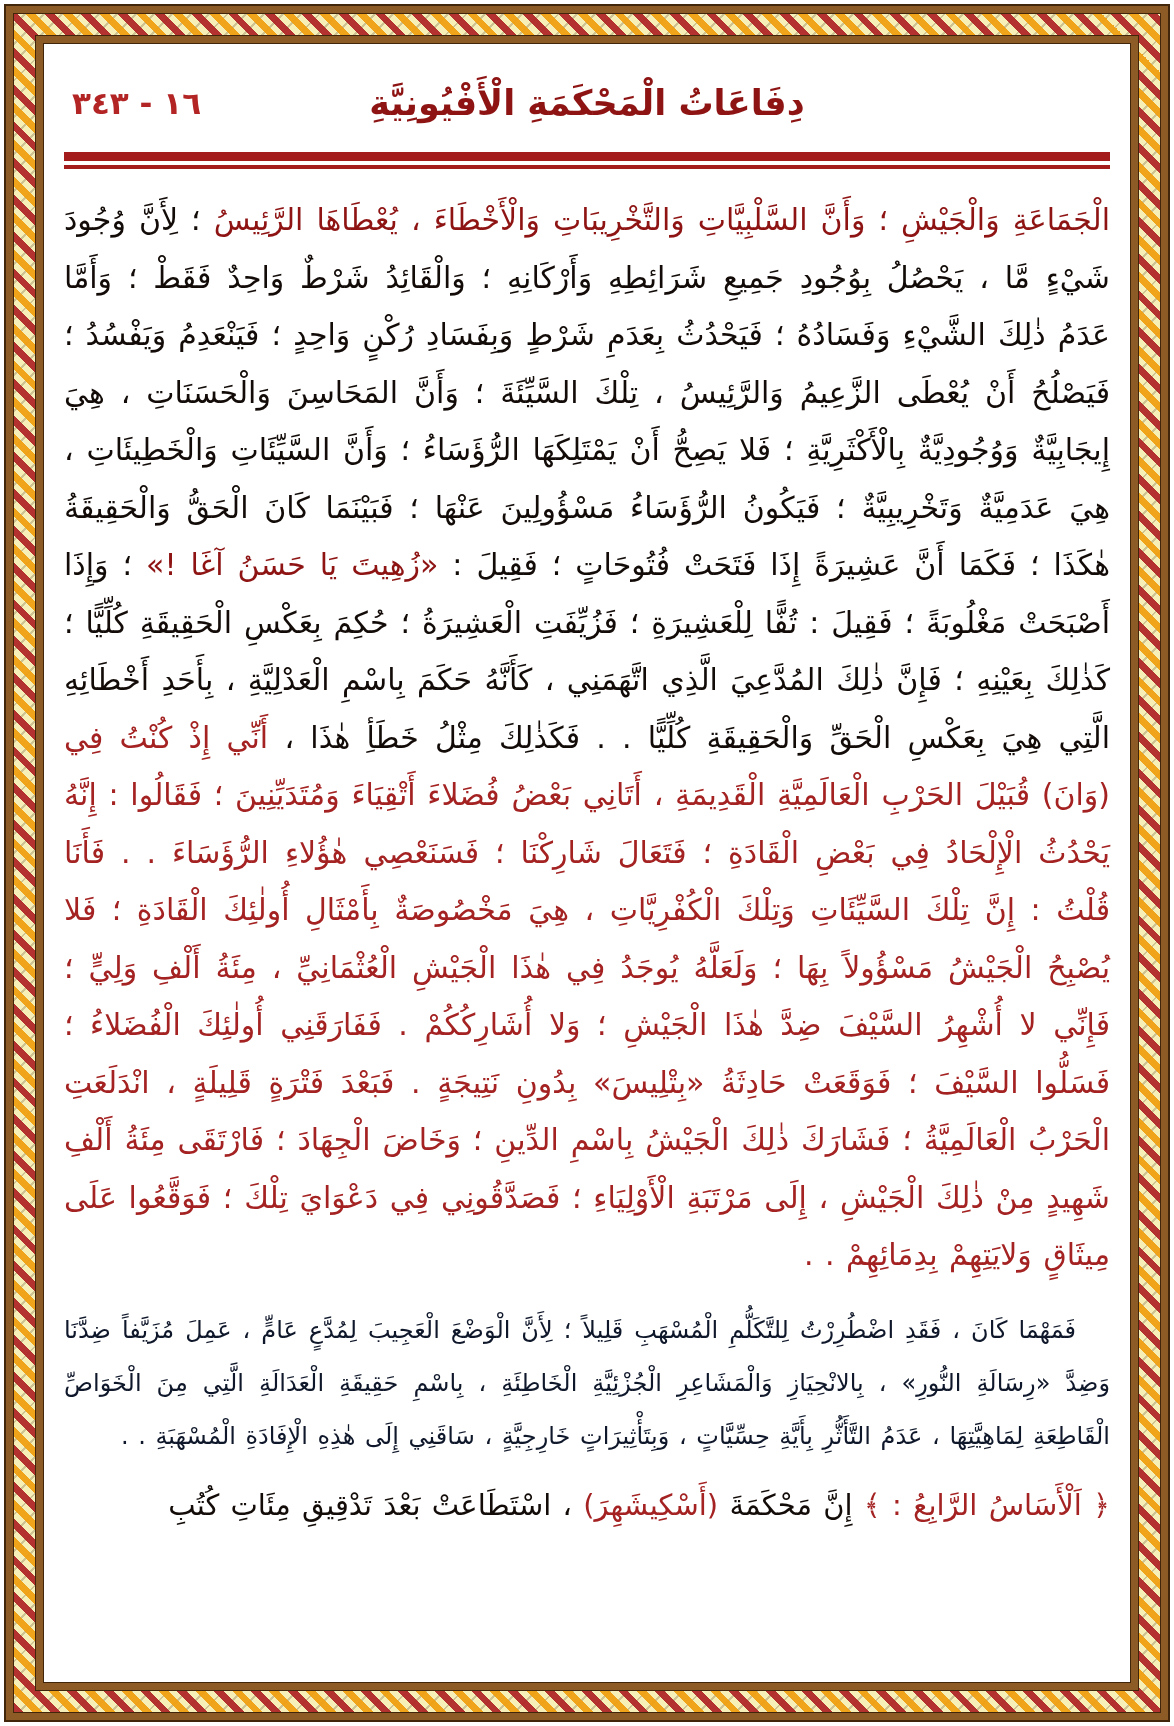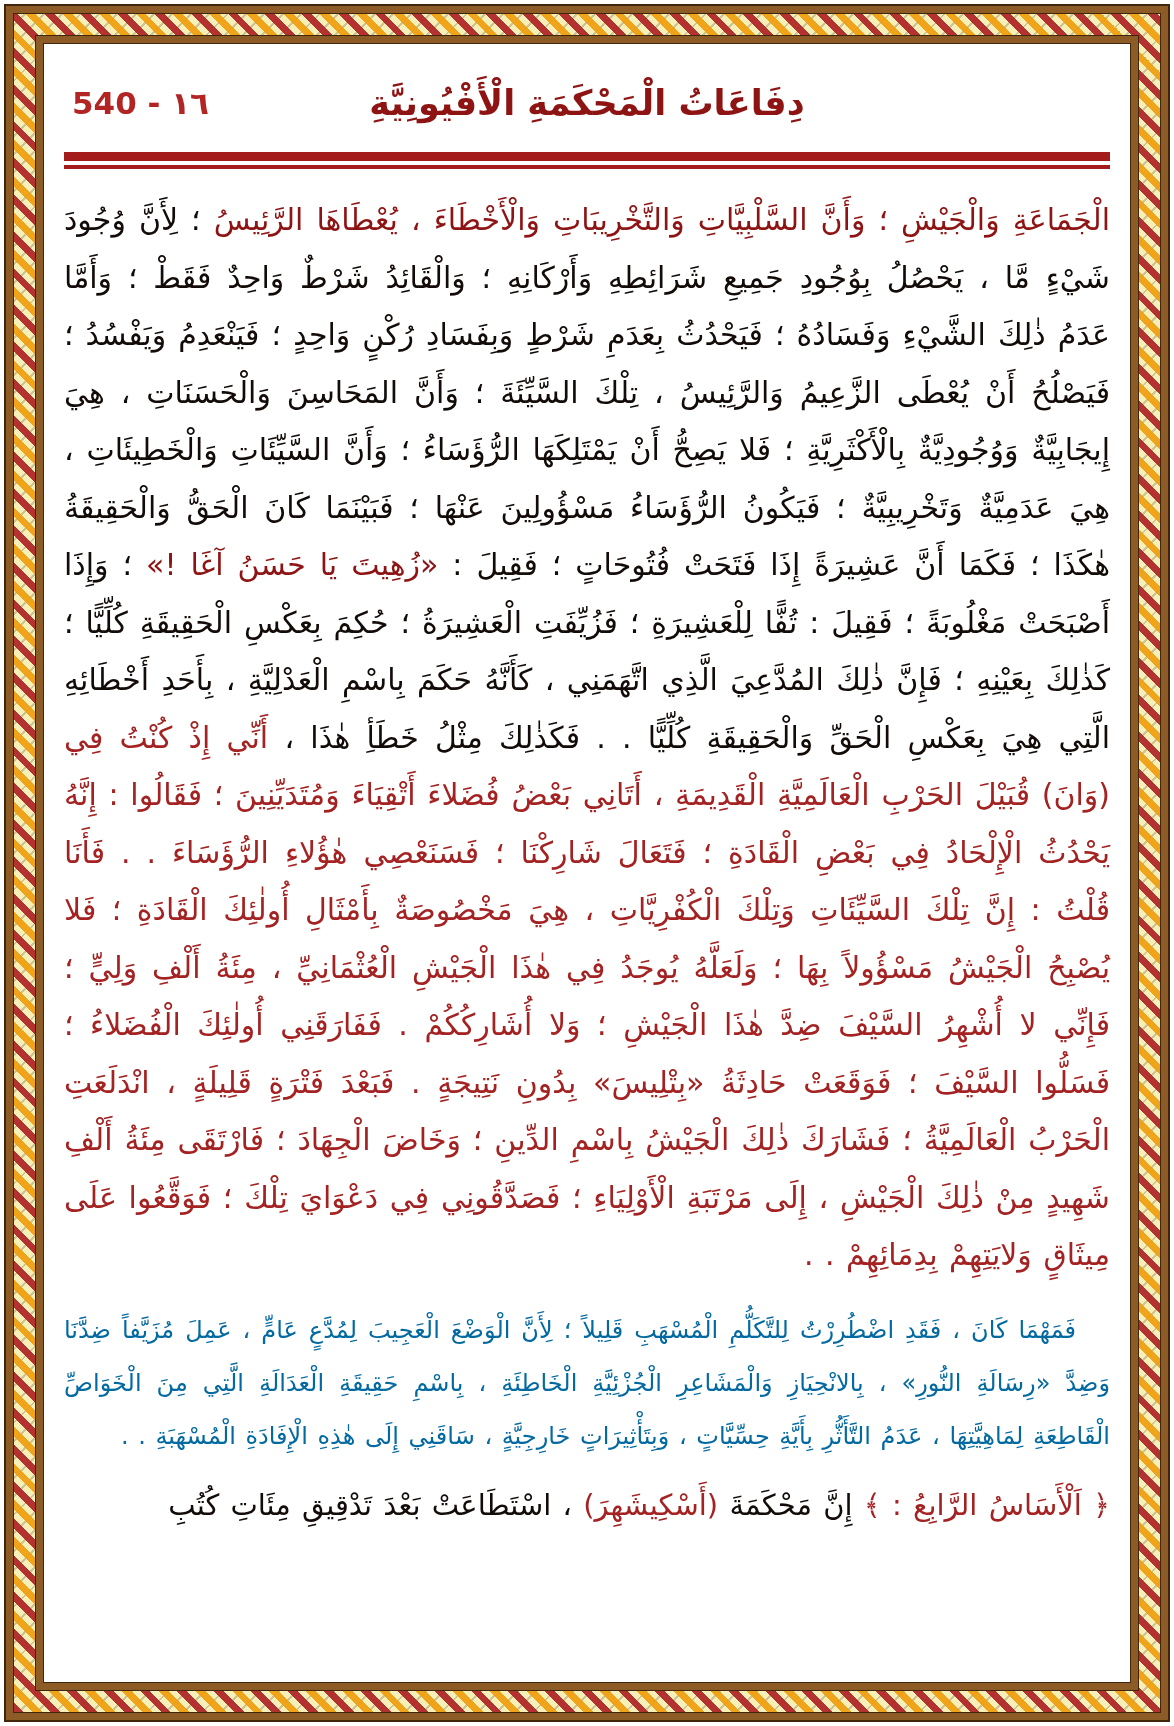--- a/index.html
+++ b/index.html
@@ -78,21 +78,21 @@
   .para1{
     margin-top:22px;
     font-size:30px;
     line-height:57.5px;
     color:#120b08;
   }
   .para2{
     margin-top:20px;
     font-size:24px;
     line-height:53px;
-    color:#0369a1;
+    color:#0f172a;
     text-indent:34px;
   }
   .para3{
     margin-top:14px;
     font-size:29px;
     line-height:57px;
     color:#120b08;
   }
   .seg-black{color:#120b08;}
   .seg-maroon{color:#8e1414;}
@@ -103,21 +103,21 @@
 <body>
 
 <div class="page">
 
   <div class="frame-b1">
     <div class="frame-b2">
       <div class="frame-b3">
         <div class="content">
 
           <div class="header">
-            <div class="page-number">١٦ - 540</div>
+            <div class="page-number">١٦ - ٣٤٣</div>
             <div class="page-title">دِفَاعَاتُ الْمَحْكَمَةِ الْأَفْيُونِيَّةِ</div>
           </div>
 
           <div class="divider"></div>
 
           <div class="para para1"><span class="seg-maroon">الْجَمَاعَةِ وَالْجَيْشِ ؛ وَأَنَّ السَّلْبِيَّاتِ وَالتَّخْرِيبَاتِ وَالْأَخْطَاءَ ، يُعْطَاهَا الرَّئِيسُ</span><span class="seg-black"> ؛ لِأَنَّ وُجُودَ شَيْءٍ مَّا ، يَحْصُلُ بِوُجُودِ جَمِيعِ شَرَائِطِهِ وَأَرْكَانِهِ ؛ وَالْقَائِدُ شَرْطٌ وَاحِدٌ فَقَطْ ؛ وَأَمَّا عَدَمُ ذٰلِكَ الشَّيْءِ وَفَسَادُهُ ؛ فَيَحْدُثُ بِعَدَمِ شَرْطٍ وَبِفَسَادِ رُكْنٍ وَاحِدٍ ؛ فَيَنْعَدِمُ وَيَفْسُدُ ؛ فَيَصْلُحُ أَنْ يُعْطَى الزَّعِيمُ وَالرَّئِيسُ ، تِلْكَ السَّيِّئَةَ ؛ وَأَنَّ المَحَاسِنَ وَالْحَسَنَاتِ ، هِيَ إِيجَابِيَّةٌ وَوُجُودِيَّةٌ بِالْأَكْثَرِيَّةِ ؛ فَلا يَصِحُّ أَنْ يَمْتَلِكَهَا الرُّؤَسَاءُ ؛ وَأَنَّ السَّيِّئَاتِ وَالْخَطِيئَاتِ ، هِيَ عَدَمِيَّةٌ وَتَخْرِيبِيَّةٌ ؛ فَيَكُونُ الرُّؤَسَاءُ مَسْؤُولِينَ عَنْهَا ؛ فَبَيْنَمَا كَانَ الْحَقُّ وَالْحَقِيقَةُ هٰكَذَا ؛ فَكَمَا أَنَّ عَشِيرَةً إِذَا فَتَحَتْ فُتُوحَاتٍ ؛ فَقِيلَ : </span><span class="seg-maroon">«زُهِيتَ يَا حَسَنُ آغَا !»</span><span class="seg-black"> ؛ وَإِذَا أَصْبَحَتْ مَغْلُوبَةً ؛ فَقِيلَ : تُفًّا لِلْعَشِيرَةِ ؛ فَزُيِّفَتِ الْعَشِيرَةُ ؛ حُكِمَ بِعَكْسِ الْحَقِيقَةِ كُلِّيًّا ؛ كَذٰلِكَ بِعَيْنِهِ ؛ فَإِنَّ ذٰلِكَ المُدَّعِيَ الَّذِي اتَّهَمَنِي ، كَأَنَّهُ حَكَمَ بِاسْمِ الْعَدْلِيَّةِ ، بِأَحَدِ أَخْطَائِهِ الَّتِي هِيَ بِعَكْسِ الْحَقِّ وَالْحَقِيقَةِ كُلِّيًّا . . فَكَذٰلِكَ مِثْلُ خَطَأِ هٰذَا ، </span><span class="seg-red">أَنِّي إِذْ كُنْتُ فِي (وَانَ) قُبَيْلَ الحَرْبِ الْعَالَمِيَّةِ الْقَدِيمَةِ ، أَتَانِي بَعْضُ فُضَلاءَ أَتْقِيَاءَ وَمُتَدَيِّنِينَ ؛ فَقَالُوا : إِنَّهُ يَحْدُثُ الْإِلْحَادُ فِي بَعْضِ الْقَادَةِ ؛ فَتَعَالَ شَارِكْنَا ؛ فَسَنَعْصِي هٰؤُلاءِ الرُّؤَسَاءَ . . فَأَنَا قُلْتُ : إِنَّ تِلْكَ السَّيِّئَاتِ وَتِلْكَ الْكُفْرِيَّاتِ ، هِيَ مَخْصُوصَةٌ بِأَمْثَالِ أُولٰئِكَ الْقَادَةِ ؛ فَلا يُصْبِحُ الْجَيْشُ مَسْؤُولاً بِهَا ؛ وَلَعَلَّهُ يُوجَدُ فِي هٰذَا الْجَيْشِ الْعُثْمَانِيِّ ، مِئَةُ أَلْفِ وَلِيٍّ ؛ فَإِنِّي لا أُشْهِرُ السَّيْفَ ضِدَّ هٰذَا الْجَيْشِ ؛ وَلا أُشَارِكُكُمْ . فَفَارَقَنِي أُولٰئِكَ الْفُضَلاءُ ؛ فَسَلُّوا السَّيْفَ ؛ فَوَقَعَتْ حَادِثَةُ «بِتْلِيسَ» بِدُونِ نَتِيجَةٍ . فَبَعْدَ فَتْرَةٍ قَلِيلَةٍ ، انْدَلَعَتِ الْحَرْبُ الْعَالَمِيَّةُ ؛ فَشَارَكَ ذٰلِكَ الْجَيْشُ بِاسْمِ الدِّينِ ؛ وَخَاضَ الْجِهَادَ ؛ فَارْتَقَى مِئَةُ أَلْفِ شَهِيدٍ مِنْ ذٰلِكَ الْجَيْشِ ، إِلَى مَرْتَبَةِ الْأَوْلِيَاءِ ؛ فَصَدَّقُونِي فِي دَعْوَايَ تِلْكَ ؛ فَوَقَّعُوا عَلَى مِيثَاقٍ وَلايَتِهِمْ بِدِمَائِهِمْ . .</span></div>
 
           <div class="para para2">فَمَهْمَا كَانَ ، فَقَدِ اضْطُرِرْتُ لِلتَّكَلُّمِ الْمُسْهَبِ قَلِيلاً ؛ لِأَنَّ الْوَضْعَ الْعَجِيبَ لِمُدَّعٍ عَامٍّ ، عَمِلَ مُزَيَّفاً ضِدَّنَا وَضِدَّ «رِسَالَةِ النُّورِ» ، بِالانْحِيَازِ وَالْمَشَاعِرِ الْجُزْئِيَّةِ الْخَاطِئَةِ ، بِاسْمِ حَقِيقَةِ الْعَدَالَةِ الَّتِي مِنَ الْخَوَاصِّ الْقَاطِعَةِ لِمَاهِيَّتِهَا ، عَدَمُ التَّأَثُّرِ بِأَيَّةِ حِسِّيَّاتٍ ، وَبِتَأْثِيرَاتٍ خَارِجِيَّةٍ ، سَاقَنِي إِلَى هٰذِهِ الْإِفَادَةِ الْمُسْهَبَةِ . .</div>
 
           <div class="para para3"><span class="seg-ornament">﴿ </span><span class="seg-red">اَلْأَسَاسُ الرَّابِعُ : </span><span class="seg-ornament">﴾ </span><span class="seg-black">إِنَّ مَحْكَمَةَ </span><span class="seg-red">(أَسْكِيشَهِرَ)</span><span class="seg-black"> ، اسْتَطَاعَتْ بَعْدَ تَدْقِيقِ مِئَاتِ كُتُبِ</span></div>

